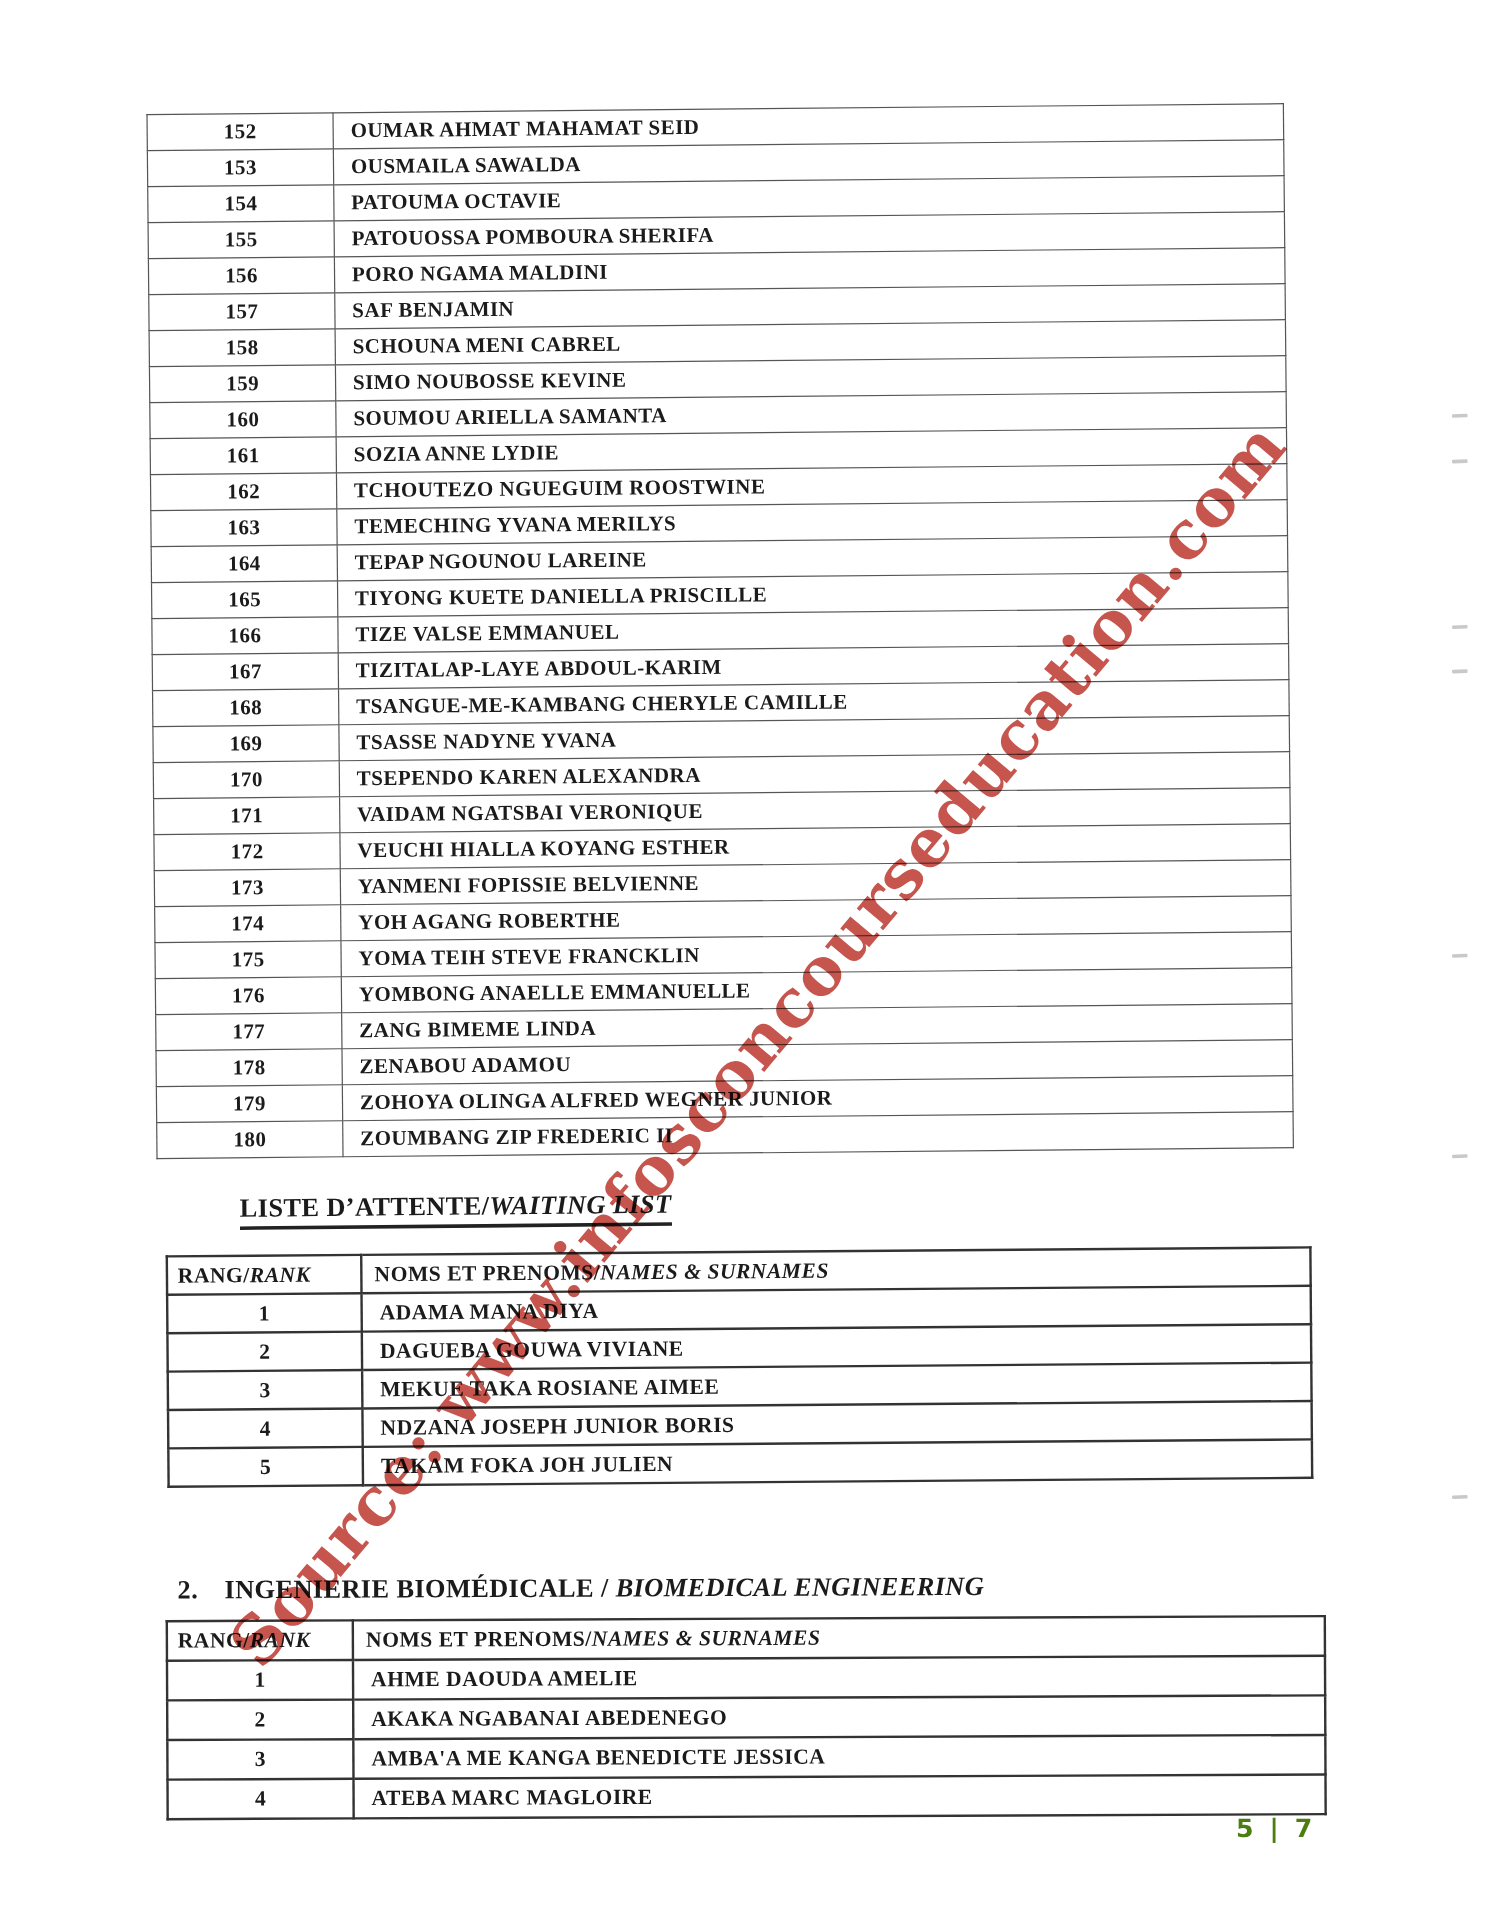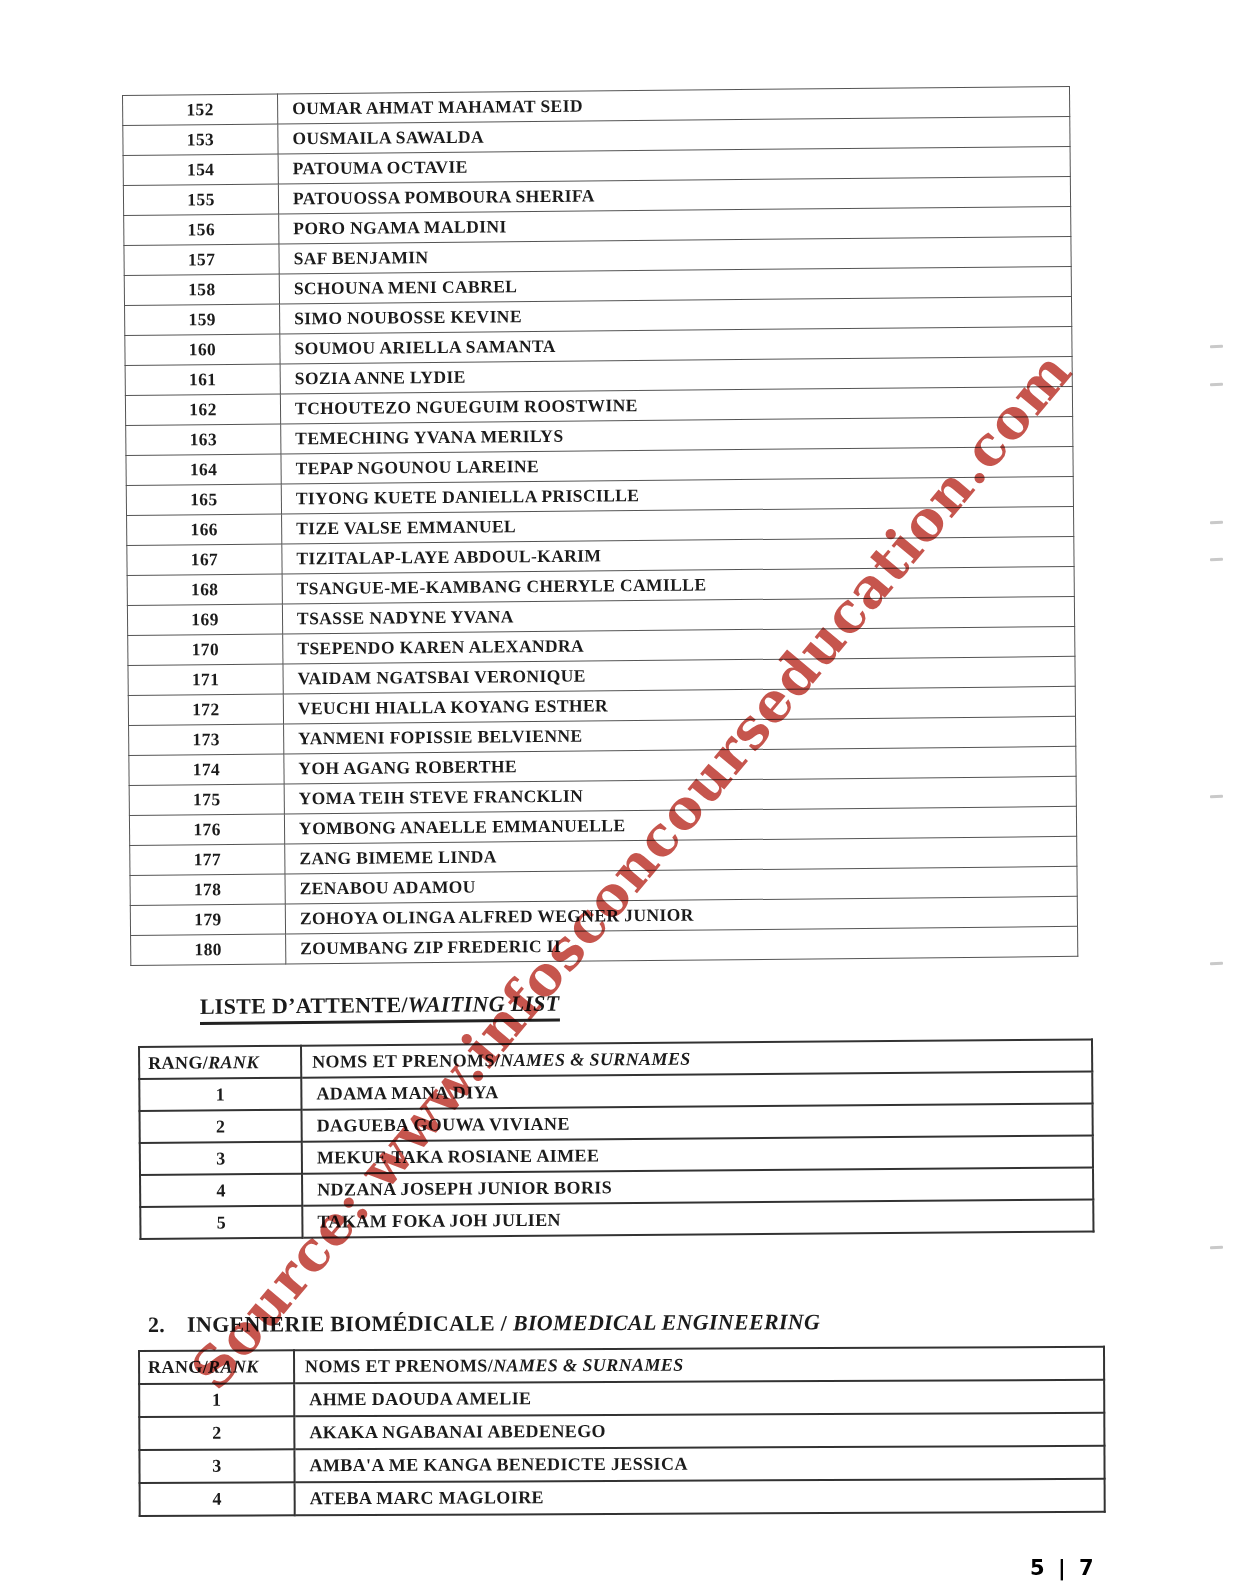--- a/index.html
+++ b/index.html
@@ -60,23 +60,23 @@
   }
   .section-heading{
     position:absolute;left:148px;top:1312px;margin:0;
     font-size:22px;font-weight:700;letter-spacing:.3px;
     transform:rotate(-0.25deg);transform-origin:left bottom;
   }
   .section-heading .sec-num{display:inline-block;margin-right:22px;}
 
   
   .page-number{
-    position:absolute;left:1030px;top:1556px;
+    position:absolute;left:1030px;top:1512px;
     font-family:"DejaVu Sans", sans-serif;
-    font-weight:700;font-size:21px;letter-spacing:3px;color:#000000;
+    font-weight:700;font-size:21px;letter-spacing:3px;color:#4d7c0f;
   }
 
   
   .watermark{
     position:absolute;left:-8px;top:896px;width:1180px;
     text-align:center;
     transform:rotate(-50deg);
     font-family:"DejaVu Serif", serif;
     font-weight:700;font-size:55px;letter-spacing:1px;
     color:#bc372e;opacity:.85;

